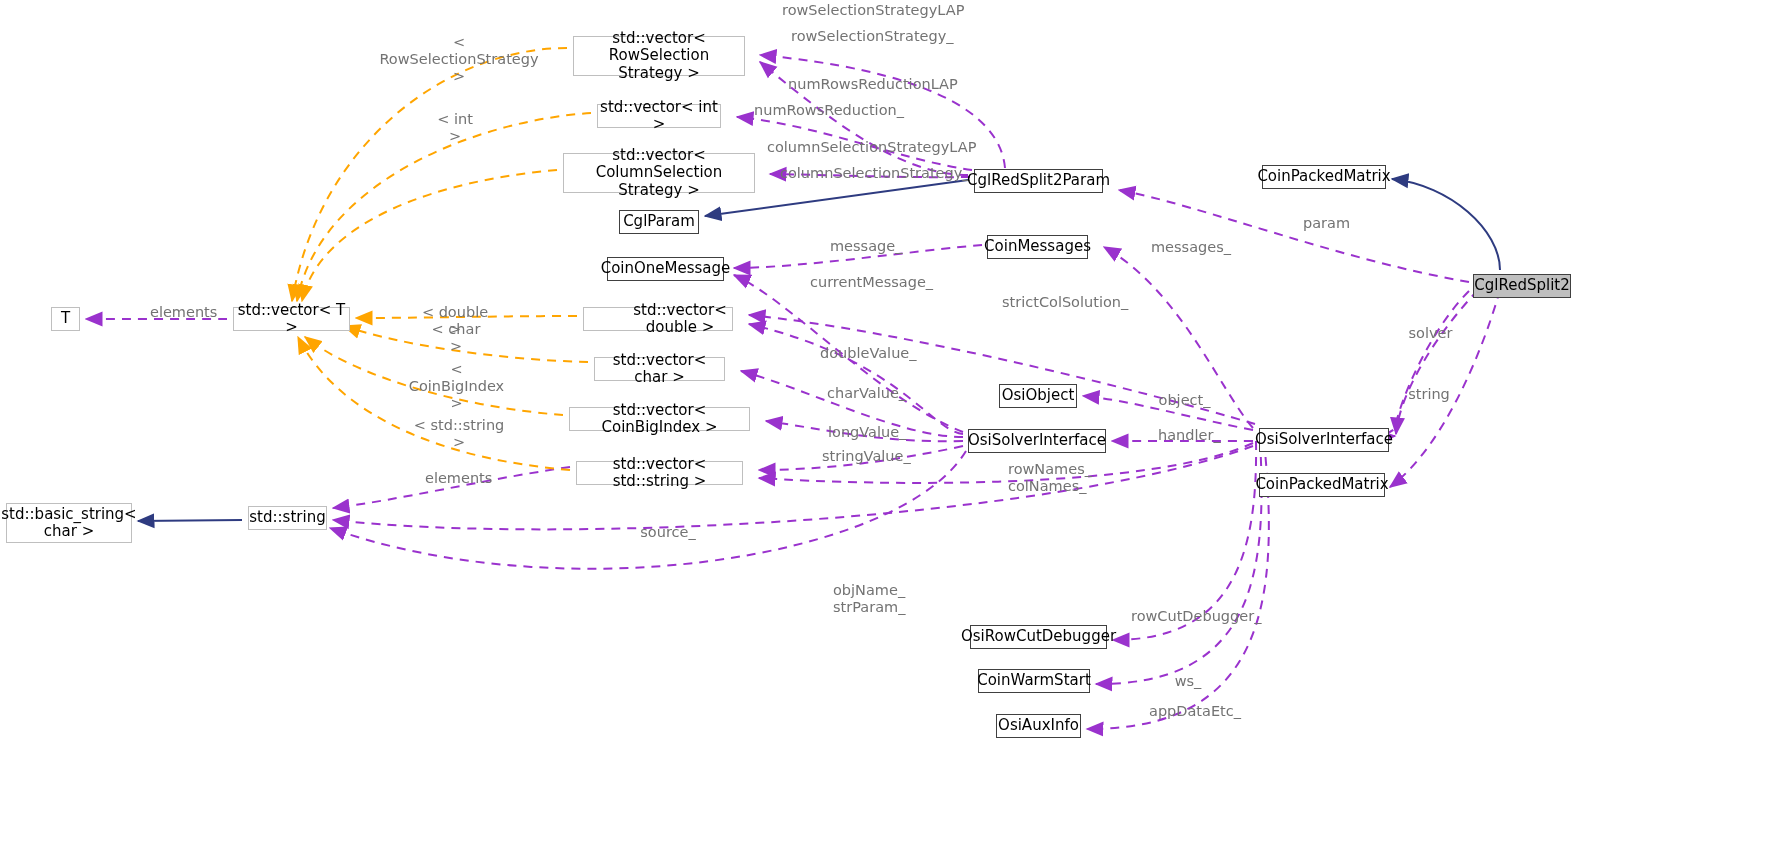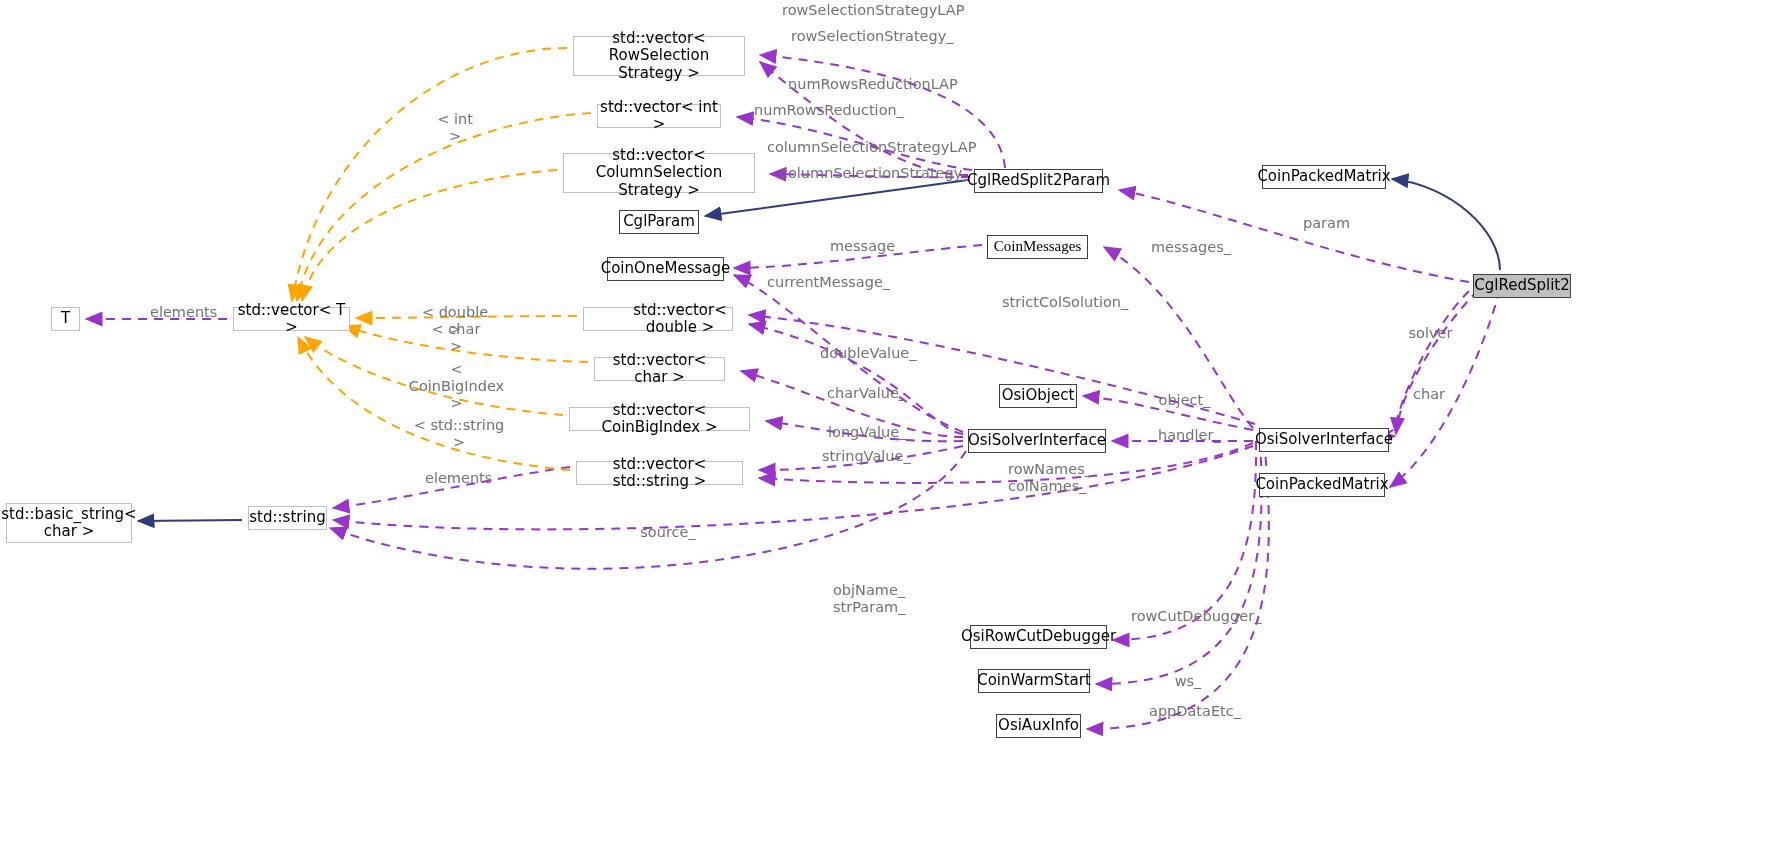--- a/index.html
+++ b/index.html
@@ -160,21 +160,21 @@
   </svg>
 
   <div class="node template" style="left:573px;top:36px;width:172px;height:40px;">std::vector&lt; RowSelection
 Strategy &gt;</div>
   <div class="node template" style="left:597px;top:104px;width:124px;height:24px;">std::vector&lt; int &gt;</div>
   <div class="node template" style="left:563px;top:153px;width:192px;height:40px;">std::vector&lt; ColumnSelection
 Strategy &gt;</div>
   <div class="node solid" style="left:974px;top:169px;width:129px;height:24px;">CglRedSplit2Param</div>
   <div class="node solid" style="left:619px;top:210px;width:80px;height:24px;">CglParam</div>
   <div class="node solid" style="left:1262px;top:165px;width:124px;height:24px;">CoinPackedMatrix</div>
-  <div class="node solid" style="left:987px;top:235px;width:101px;height:24px;font-family:Liberation Serif, serif;">CoinMessages</div>
+  <div class="node solid" style="left:987px;top:235px;width:101px;height:24px;">CoinMessages</div>
   <div class="node solid" style="left:601px;top:257px;width:117px;height:24px;margin-left:6px;">CoinOneMessage</div>
   <div class="node highlight" style="left:1473px;top:274px;width:98px;height:24px;">CglRedSplit2</div>
   <div class="node template" style="left:51px;top:307px;width:29px;height:24px;">T</div>
   <div class="node template" style="left:233px;top:307px;width:117px;height:24px;">std::vector&lt; T &gt;</div>
   <div class="node template" style="left:583px;top:307px;width:150px;height:24px;padding-left:44px;">std::vector&lt; double &gt;</div>
   <div class="node template" style="left:594px;top:357px;width:131px;height:24px;">std::vector&lt; char &gt;</div>
   <div class="node solid" style="left:999px;top:384px;width:78px;height:24px;">OsiObject</div>
   <div class="node template" style="left:569px;top:407px;width:181px;height:24px;">std::vector&lt; CoinBigIndex &gt;</div>
   <div class="node solid" style="left:968px;top:429px;width:138px;height:24px;">OsiSolverInterface</div>
   <div class="node solid" style="left:1259px;top:428px;width:130px;height:24px;">OsiSolverInterface</div>
@@ -182,37 +182,38 @@
   <div class="node solid" style="left:1259px;top:473px;width:126px;height:24px;">CoinPackedMatrix</div>
   <div class="node template" style="left:6px;top:503px;width:126px;height:40px;">std::basic_string&lt;
 char &gt;</div>
   <div class="node template" style="left:248px;top:506px;width:79px;height:24px;">std::string</div>
   <div class="node solid" style="left:970px;top:625px;width:137px;height:24px;">OsiRowCutDebugger</div>
   <div class="node solid" style="left:978px;top:669px;width:112px;height:24px;">CoinWarmStart</div>
   <div class="node solid" style="left:996px;top:714px;width:85px;height:24px;">OsiAuxInfo</div>
 
   <div class="elabel" style="left:782px;top:2px;width:160px;">rowSelectionStrategyLAP</div>
   <div class="elabel" style="left:791px;top:28px;width:146px;">rowSelectionStrategy_</div>
+  <div class="elabel" style="left:376px;top:34px;width:166px;">&lt; RowSelectionStrategy &gt;</div>
   <div class="elabel" style="left:788px;top:76px;width:145px;">numRowsReductionLAP</div>
   <div class="elabel" style="left:429px;top:111px;width:52px;">&lt; int &gt;</div>
   <div class="elabel" style="left:754px;top:102px;width:131px;">numRowsReduction_</div>
   <div class="elabel" style="left:767px;top:139px;width:181px;">columnSelectionStrategyLAP</div>
   <div class="elabel" style="left:780px;top:165px;width:161px;">columnSelectionStrategy_</div>
   <div class="elabel" style="left:1303px;top:215px;width:45px;">param</div>
   <div class="elabel" style="left:830px;top:238px;width:64px;">message_</div>
   <div class="elabel" style="left:1151px;top:239px;width:72px;">messages_</div>
-  <div class="elabel" style="left:767px;top:274px;width:105px;">currentMessage_</div>
+  <div class="elabel" style="left:810px;top:274px;width:105px;">currentMessage_</div>
   <div class="elabel" style="left:1002px;top:294px;width:118px;">strictColSolution_</div>
   <div class="elabel" style="left:150px;top:304px;width:62px;">elements</div>
   <div class="elabel" style="left:420px;top:304px;width:70px;">&lt; double &gt;</div>
   <div class="elabel" style="left:427px;top:321px;width:58px;">&lt; char &gt;</div>
   <div class="elabel" style="left:1408px;top:325px;width:45px;">solver</div>
   <div class="elabel" style="left:820px;top:345px;width:88px;">doubleValue_</div>
   <div class="elabel" style="left:401px;top:361px;width:111px;">&lt; CoinBigIndex &gt;</div>
-  <div class="elabel" style="left:1407px;top:386px;width:44px;">char</div>
+  <div class="elabel" style="left:1407px;top:386px;width:44px;">string</div>
   <div class="elabel" style="left:1158px;top:392px;width:53px;">object_</div>
   <div class="elabel" style="left:827px;top:385px;width:73px;">charValue_</div>
   <div class="elabel" style="left:411px;top:417px;width:96px;">&lt; std::string &gt;</div>
   <div class="elabel" style="left:828px;top:424px;width:73px;">longValue_</div>
   <div class="elabel" style="left:1158px;top:427px;width:60px;">handler_</div>
   <div class="elabel" style="left:822px;top:448px;width:83px;">stringValue_</div>
   <div class="elabel" style="left:425px;top:470px;width:62px;">elements</div>
   <div class="elabel" style="left:1008px;top:461px;width:78px;">rowNames_
 colNames_</div>
   <div class="elabel" style="left:640px;top:524px;width:56px;">source_</div>

